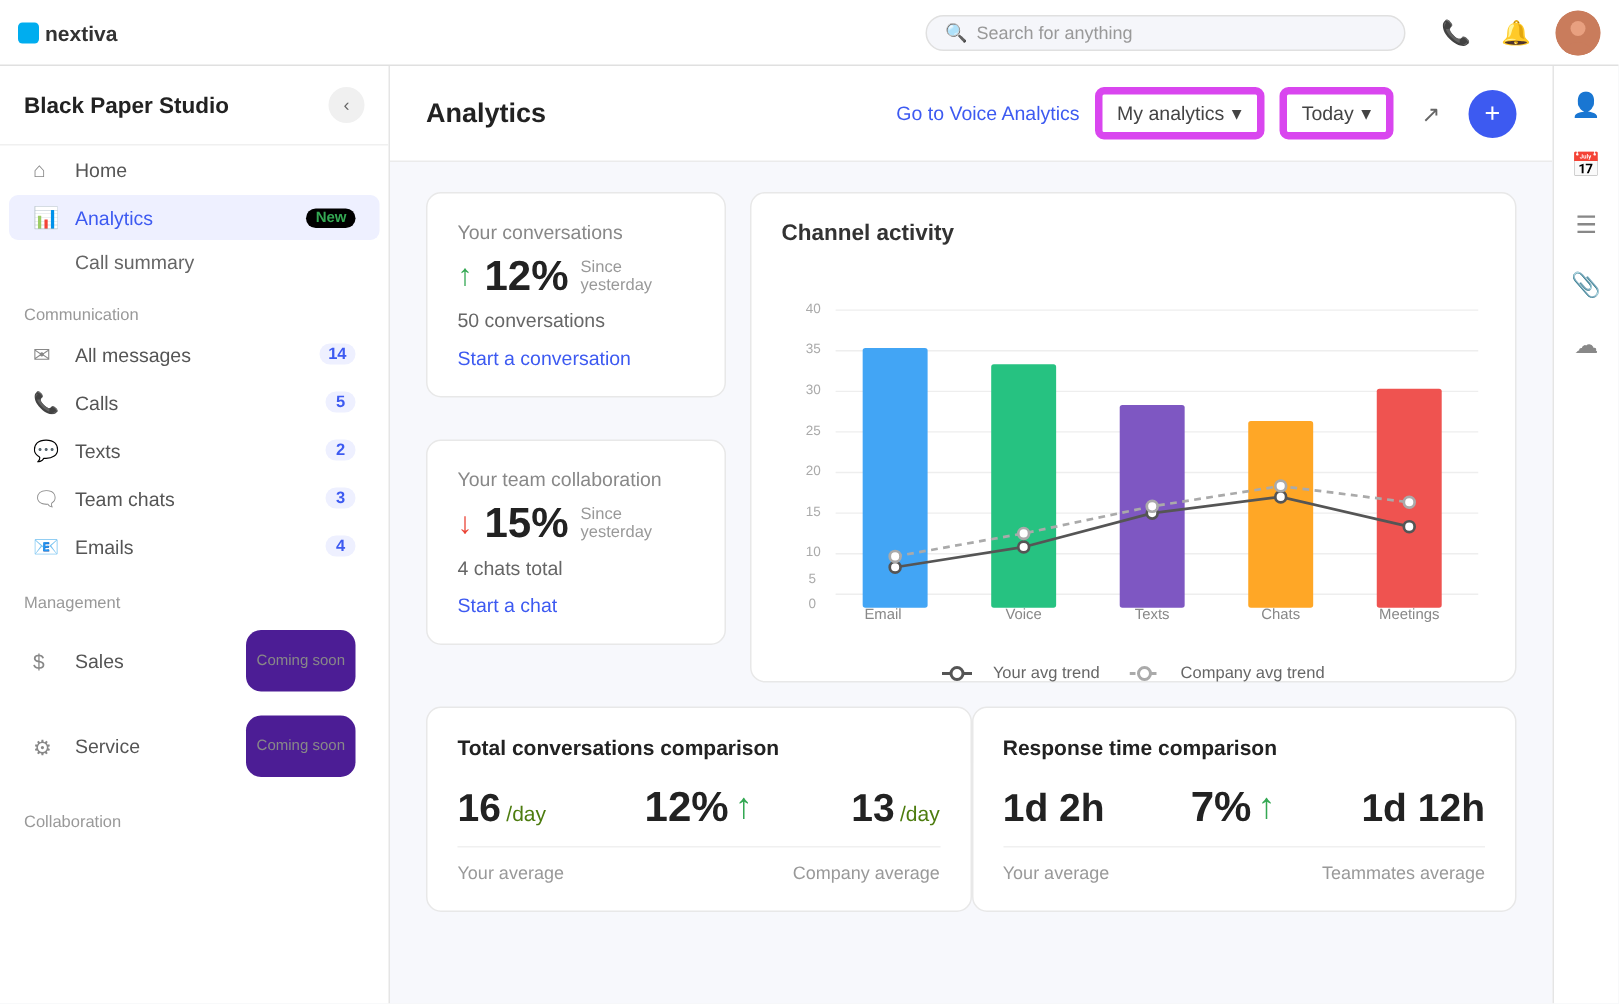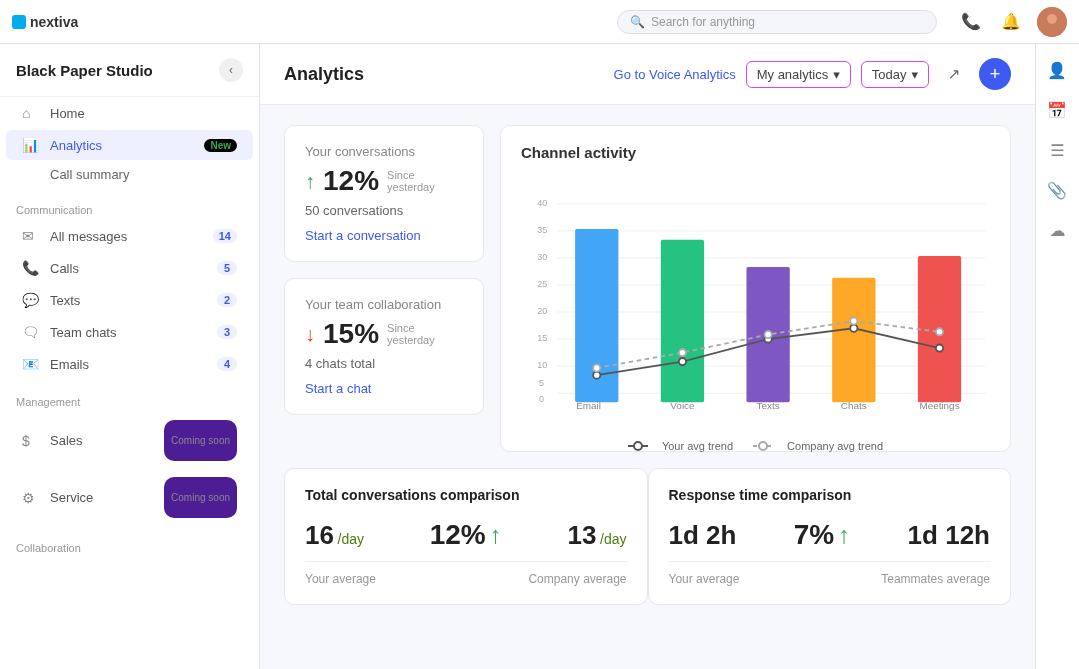--- a/index.html
+++ b/index.html
@@ -157,21 +157,21 @@
     .main-title { font-size: 18px; font-weight: 600; color: #222; }
     .main-header-right { display: flex; align-items: center; gap: 10px; }
     .btn-link { color: #3d5af1; font-size: 13px; font-weight: 500; background: none; border: none; cursor: pointer; }
     .btn-dropdown {
       display: flex;
       align-items: center;
       gap: 5px;
       font-size: 13px;
       color: #444;
       background: #fff;
-      border: 1px solid #d946ef;
+      border: 5px solid #d946ef;
       border-radius: 6px;
       padding: 5px 10px;
       cursor: pointer;
     }
     .btn-add {
       width: 32px;
       height: 32px;
       border-radius: 50%;
       background: #3d5af1;
       color: #fff;
@@ -352,21 +352,21 @@
         </button>
         <div class="btn-share">↗</div>
         <button class="btn-add">+</button>
       </div>
     </div>
 
     <div class="content-body">
 
       <div class="cards-row">
 
-        <div style="display:flex; flex-direction:column; gap:16px; min-width:200px; max-width:200px;">
+        <div style="display:flex; flex-direction:column; gap:28px; min-width:200px; max-width:200px;">
 
           <div class="card card-conversations">
             <div class="card-label">Your conversations</div>
             <div class="metric-row">
               <span class="arrow-up">↑</span>
               <span class="metric-pct">12%</span>
               <span class="metric-since">Since yesterday</span>
             </div>
             <div class="metric-sub">50 conversations</div>
             <a class="metric-link">Start a conversation</a>

